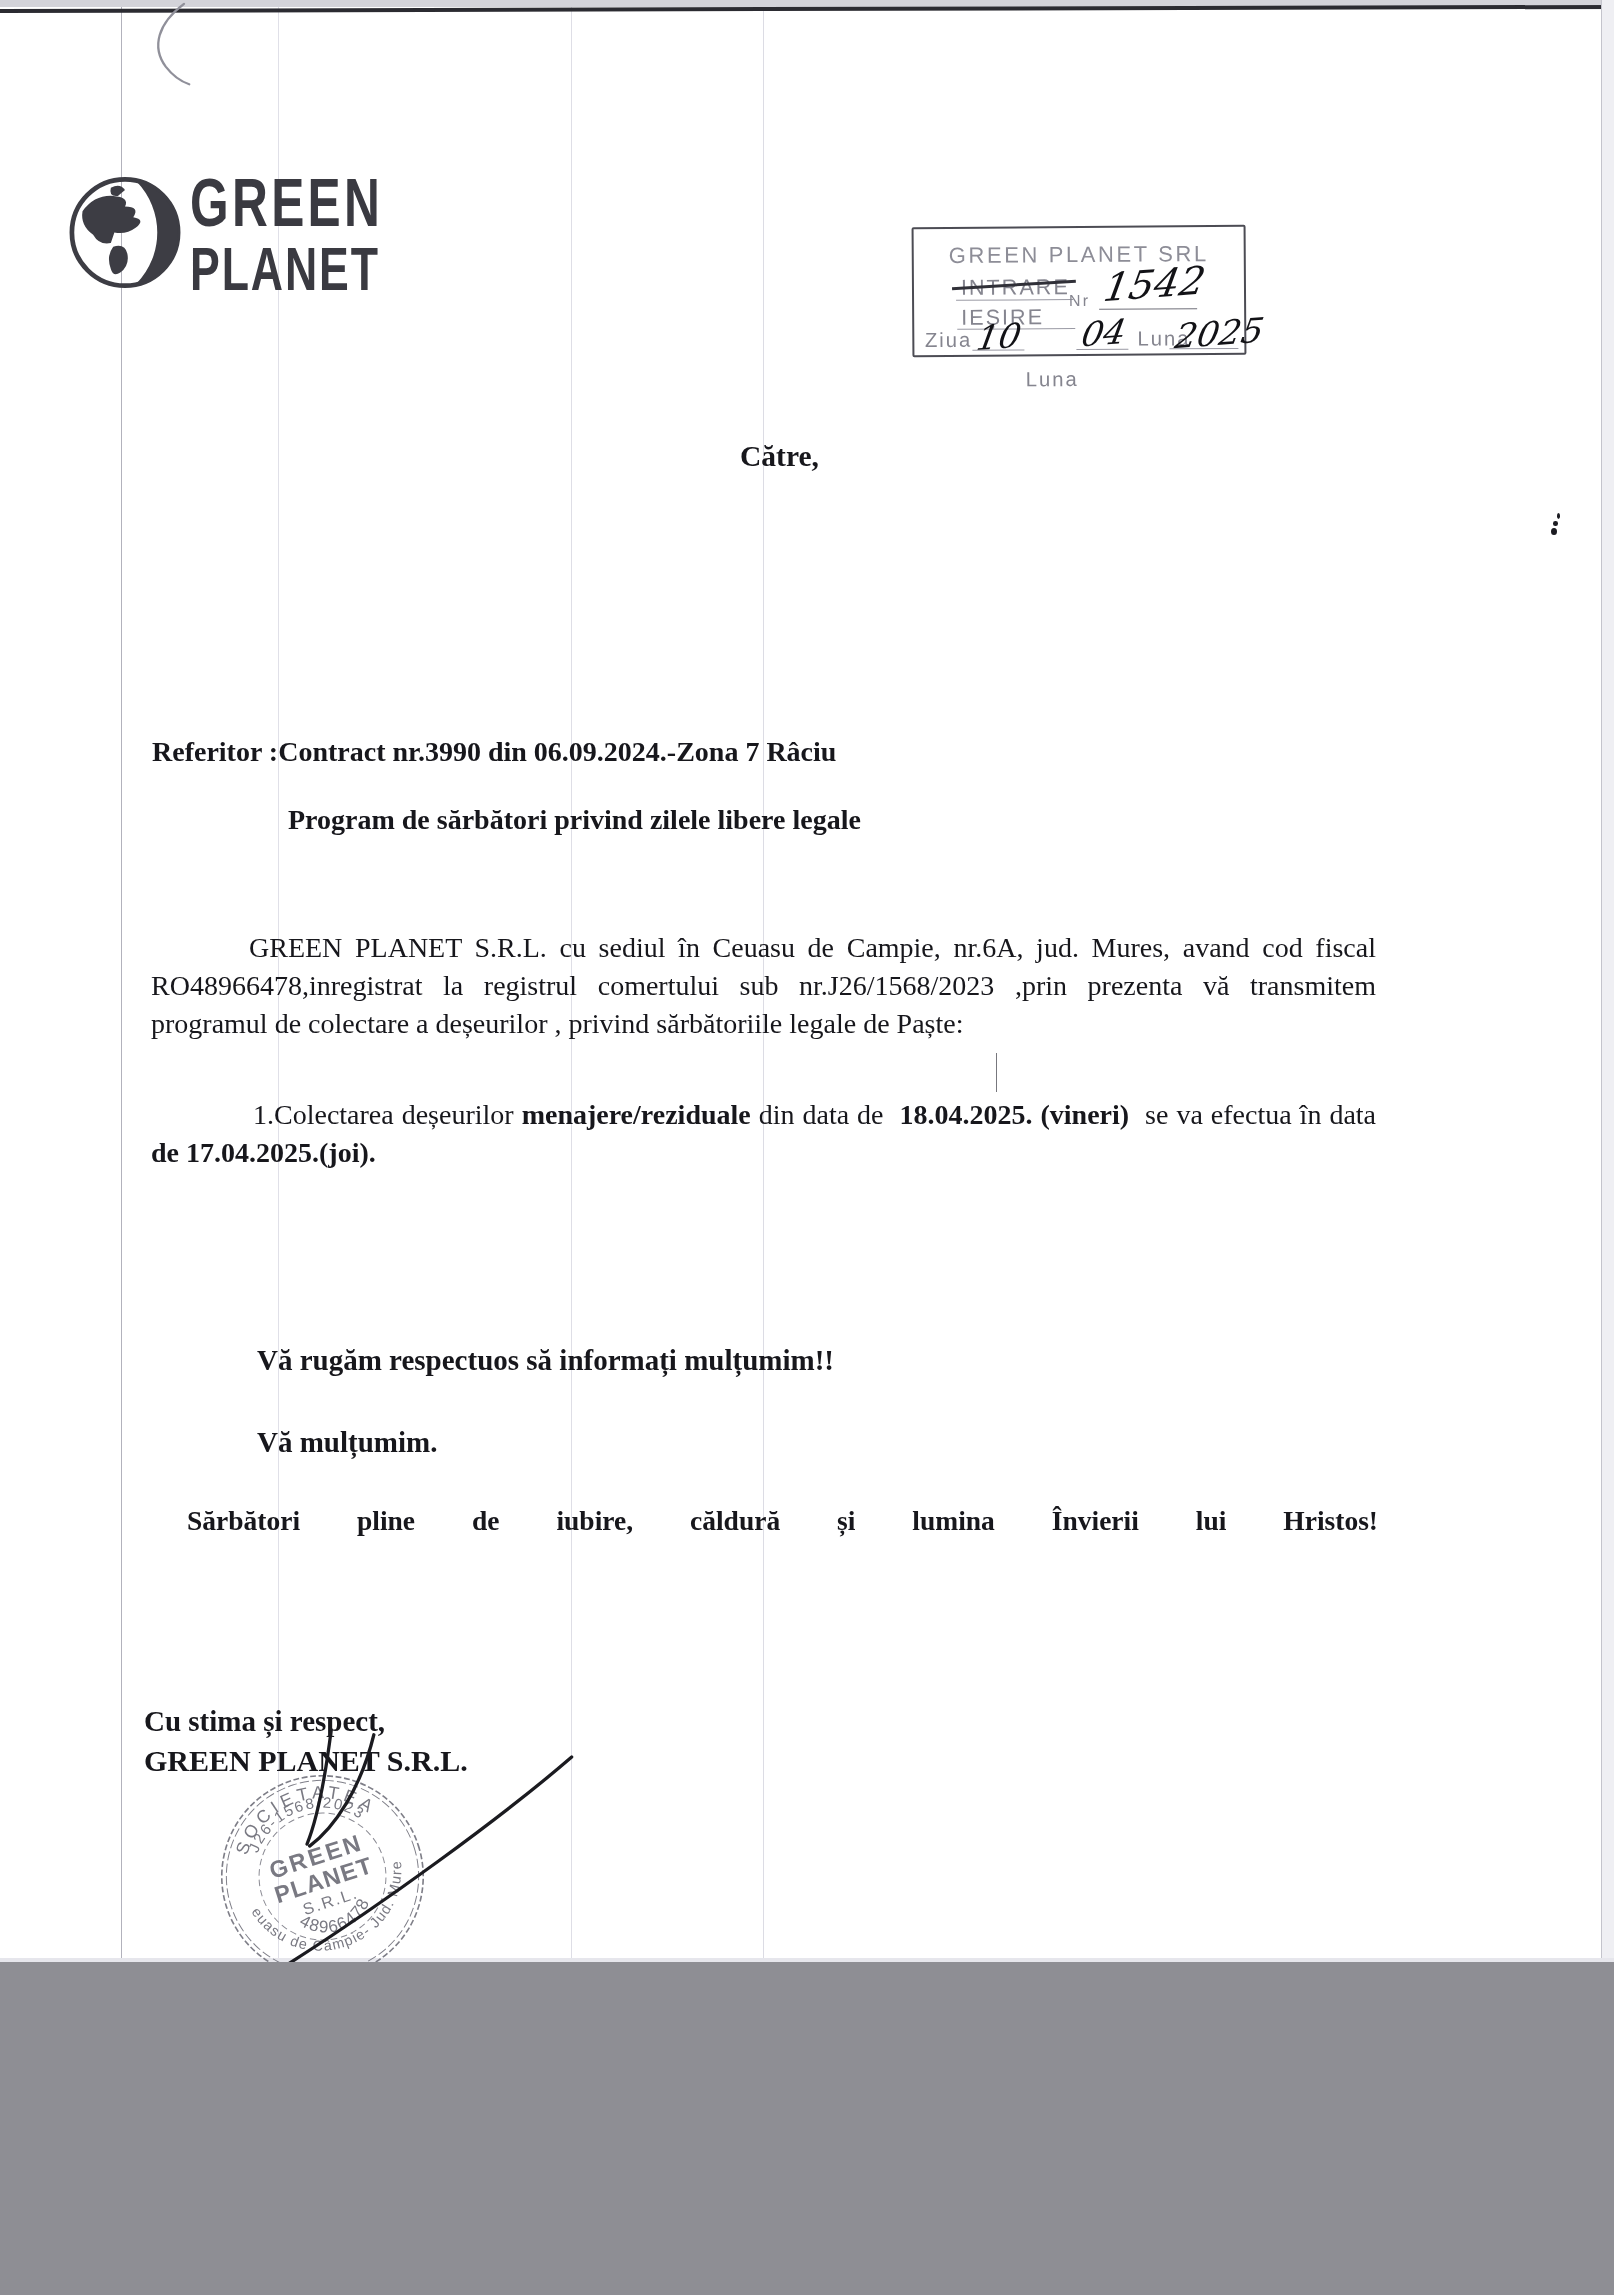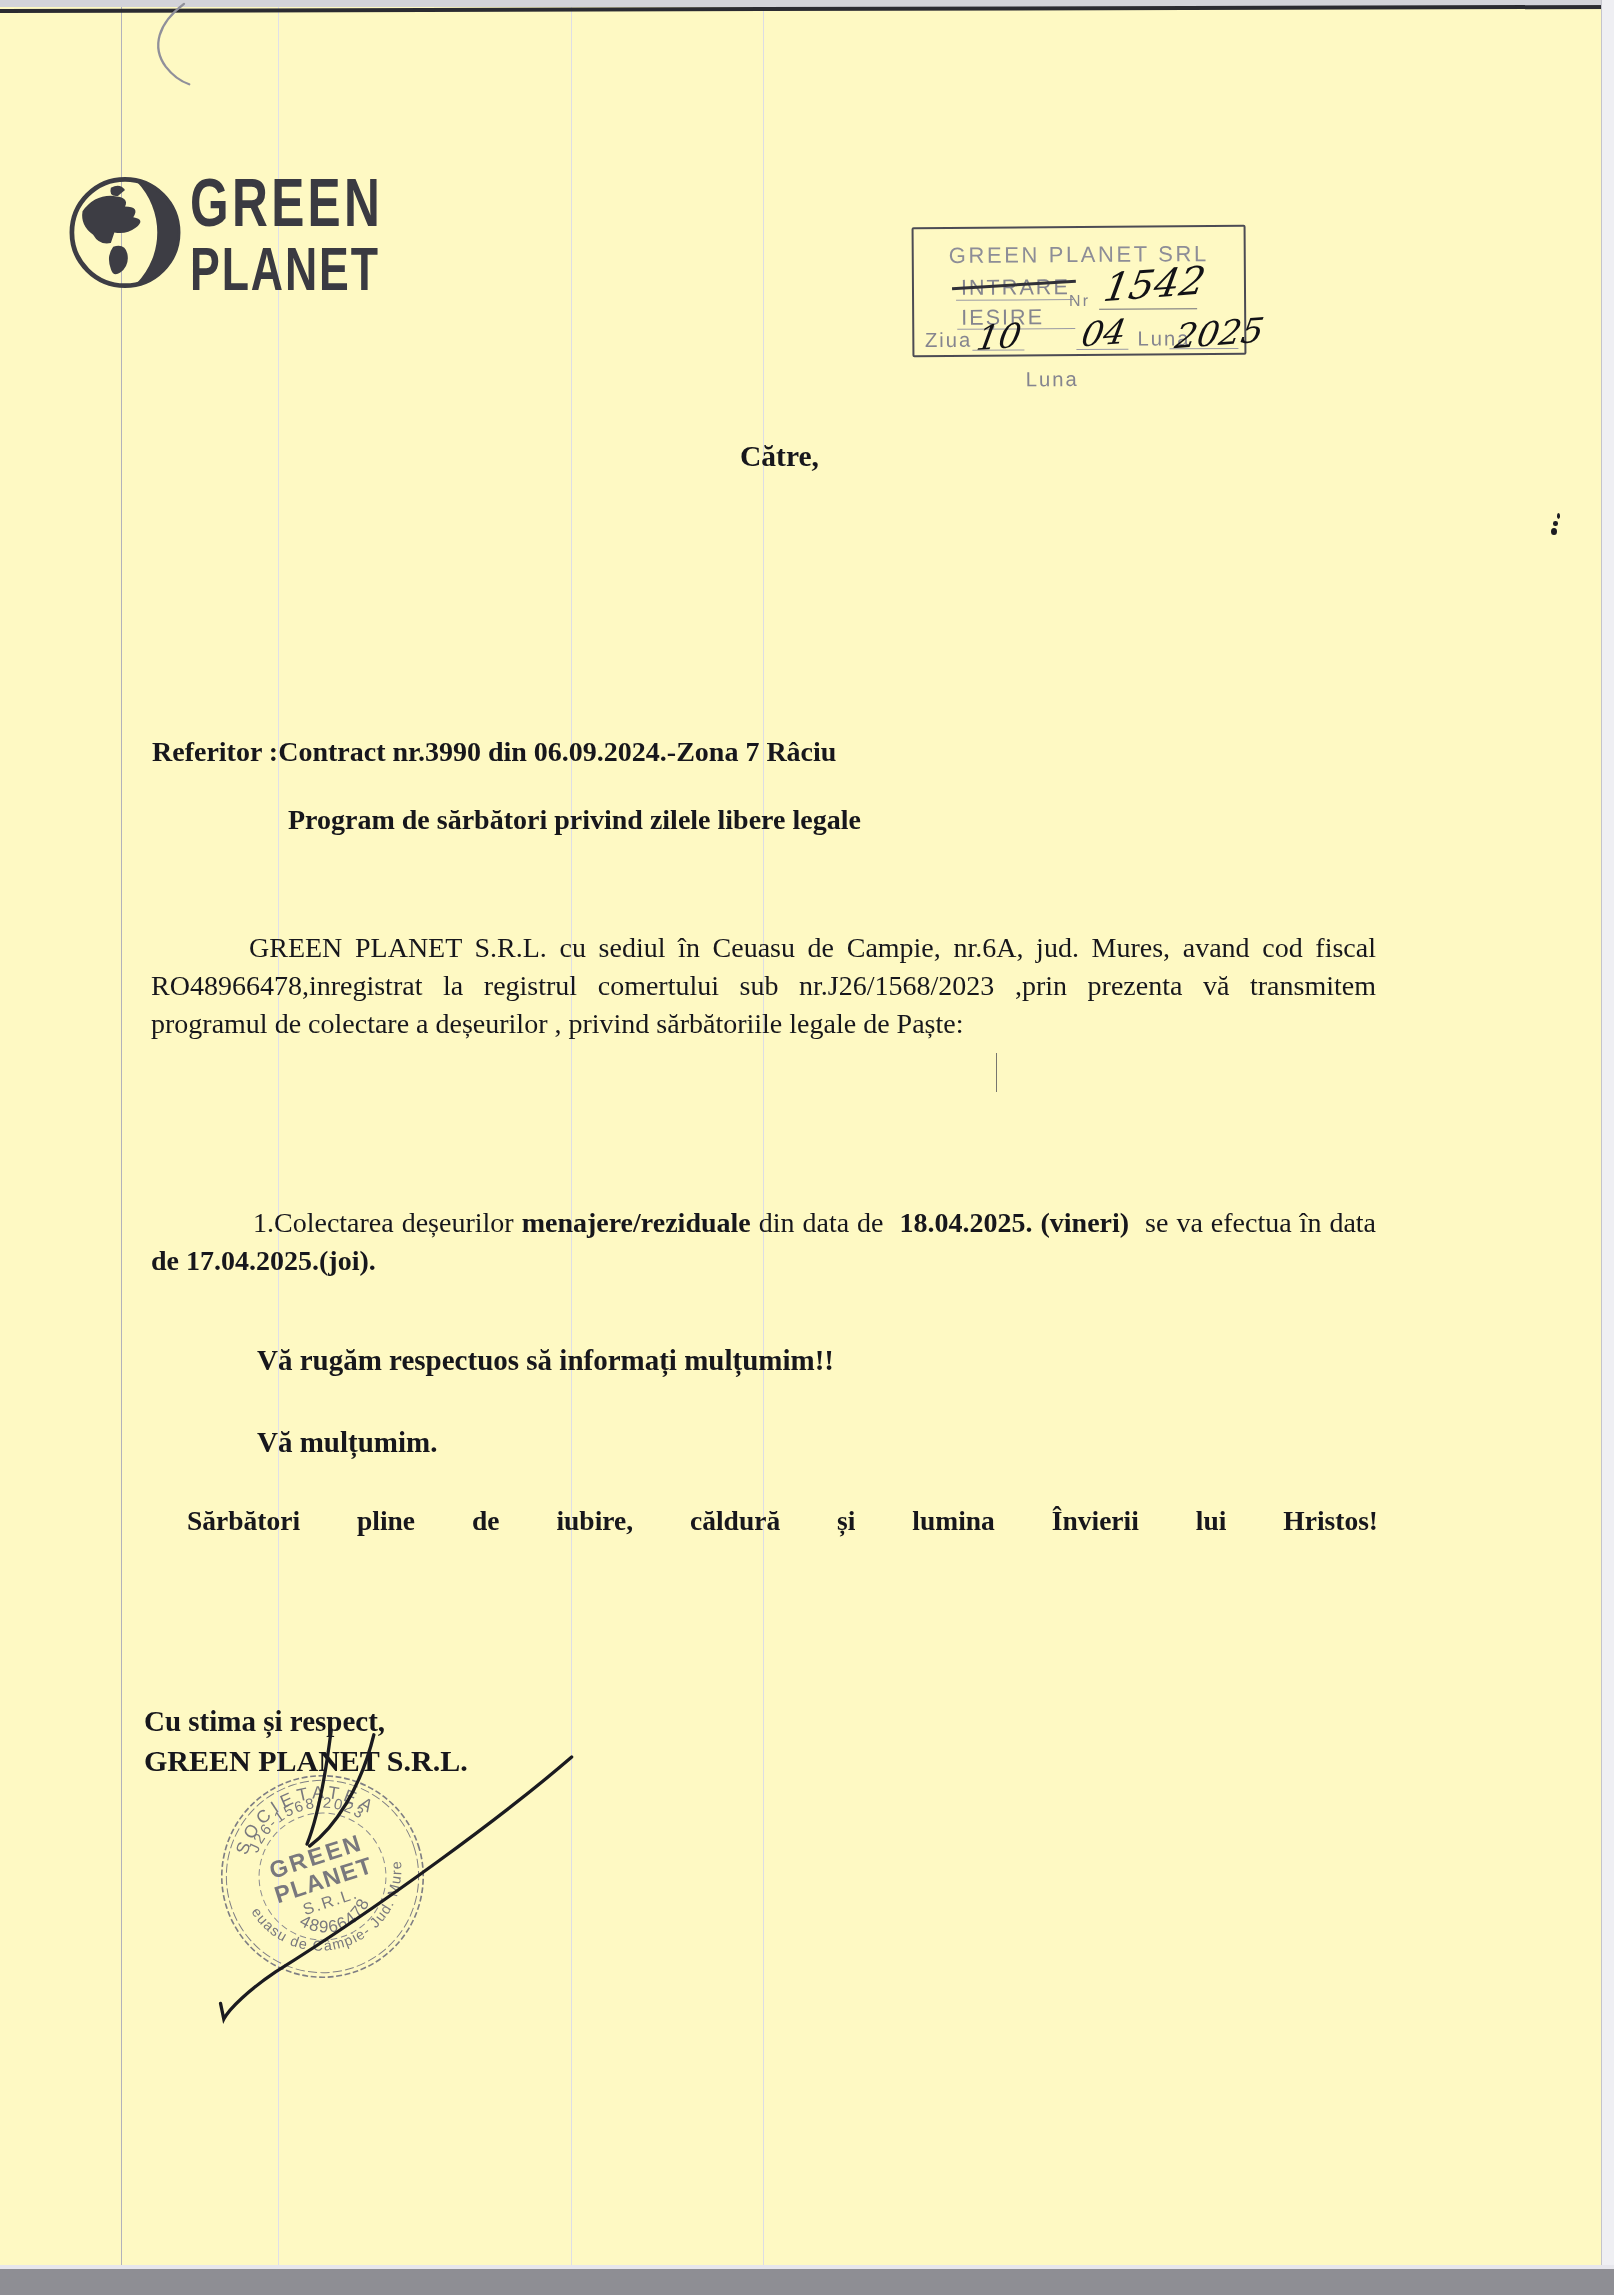--- a/index.html
+++ b/index.html
@@ -1,18 +1,18 @@
 <!DOCTYPE html>
 <html style="font-size:10.5px"><head>
 <meta charset="utf-8">
 <style>
   html,body { margin:0; padding:0; background:#8e8e94; }
   .page {
-    position:relative; width:1614px; height:2269px;
-    background:#fef9c3; overflow:hidden;
+    position:relative; width:1614px; height:1962px;
+    background:#ffffff; overflow:hidden;
     font-family:"Liberation Serif", serif; color:#17171c;
   }
   .abs { position:absolute; }
   
   .vline { position:absolute; top:0; bottom:0; }
   .top-band { position:absolute; left:0; top:0; width:100%; height:7.2px; background:#d3d3d9; }
   .top-edge { position:absolute; left:-3.9px; top:6.6px; width:1625px; height:3.9px; background:#2b2b31; transform:rotate(-0.15deg); }
   .right-band { position:absolute; top:0; bottom:0; right:0; width:11.8px; background:#efeff3; border-left:0.7px solid #c4c4cc; }
   .bottom-band { position:absolute; left:0; bottom:0; width:100%; height:3.9px; background:#e6e6ec; }
   .speck { position:absolute; background:#1c1c22; border-radius:50%; }
@@ -90,21 +90,21 @@
     <div class="abs handwrit" style="left:262px;top:86px;font-size:34px;">2025</div>
     <div class="stamp-line" style="left:255px;top:121px;width:69px;"></div>
   </div>
 
   <div class="center-line" style="top:440px;font-size:29.5px;">Către,</div>
   <div class="abs b" style="left:152px;top:736px;font-size:28px;">Referitor :Contract nr.3990 din 06.09.2024.-Zona 7 Râciu</div>
   <div class="abs b" style="left:288px;top:804px;font-size:28px;">Program de sărbători privind zilele libere legale</div>
 
   <div class="para" style="left:151px;top:929px;width:1225px;font-size:28px;line-height:38px;text-indent:98px;">GREEN PLANET S.R.L. cu sediul în Ceuasu de Campie, nr.6A, jud. Mures, avand cod fiscal RO48966478,inregistrat la registrul comertului sub nr.J26/1568/2023 ,prin prezenta vă transmitem programul de colectare a deșeurilor , privind sărbătoriile legale de Paște:</div>
 
-  <div class="para" style="left:151px;top:1204px;width:1225px;font-size:28px;line-height:38px;text-indent:102px;white-space:pre-wrap;"><span>1.Colectarea deșeurilor </span><span class="b">menajere/reziduale</span><span> din data de  </span><span class="b">18.04.2025. (vineri)</span><span>  se va efectua în data </span><span class="b">de 17.04.2025.(joi).</span></div>
+  <div class="para" style="left:151px;top:1096px;width:1225px;font-size:28px;line-height:38px;text-indent:102px;white-space:pre-wrap;"><span>1.Colectarea deșeurilor </span><span class="b">menajere/reziduale</span><span> din data de  </span><span class="b">18.04.2025. (vineri)</span><span>  se va efectua în data </span><span class="b">de 17.04.2025.(joi).</span></div>
 
   <div class="abs b" style="left:257px;top:1344px;font-size:29px;">Vă rugăm respectuos să informați mulțumim!!</div>
   <div class="abs b" style="left:257px;top:1426px;font-size:29px;">Vă mulțumim.</div>
   <div class="abs b" style="left:187px;top:1505px;width:1191px;font-size:27.5px;text-align:justify;text-align-last:justify;">Sărbători pline de iubire, căldură și lumina Învierii lui Hristos!</div>
 
   <div class="abs b" style="left:144px;top:1705px;font-size:29px;">Cu stima și respect,</div>
   <div class="abs b" style="left:144px;top:1744px;font-size:30px;">GREEN PLANET S.R.L.</div>
 
   <svg class="round-stamp" width="225" height="225" viewBox="0 0 344 344">
     <g transform="rotate(-18 172 172)">

